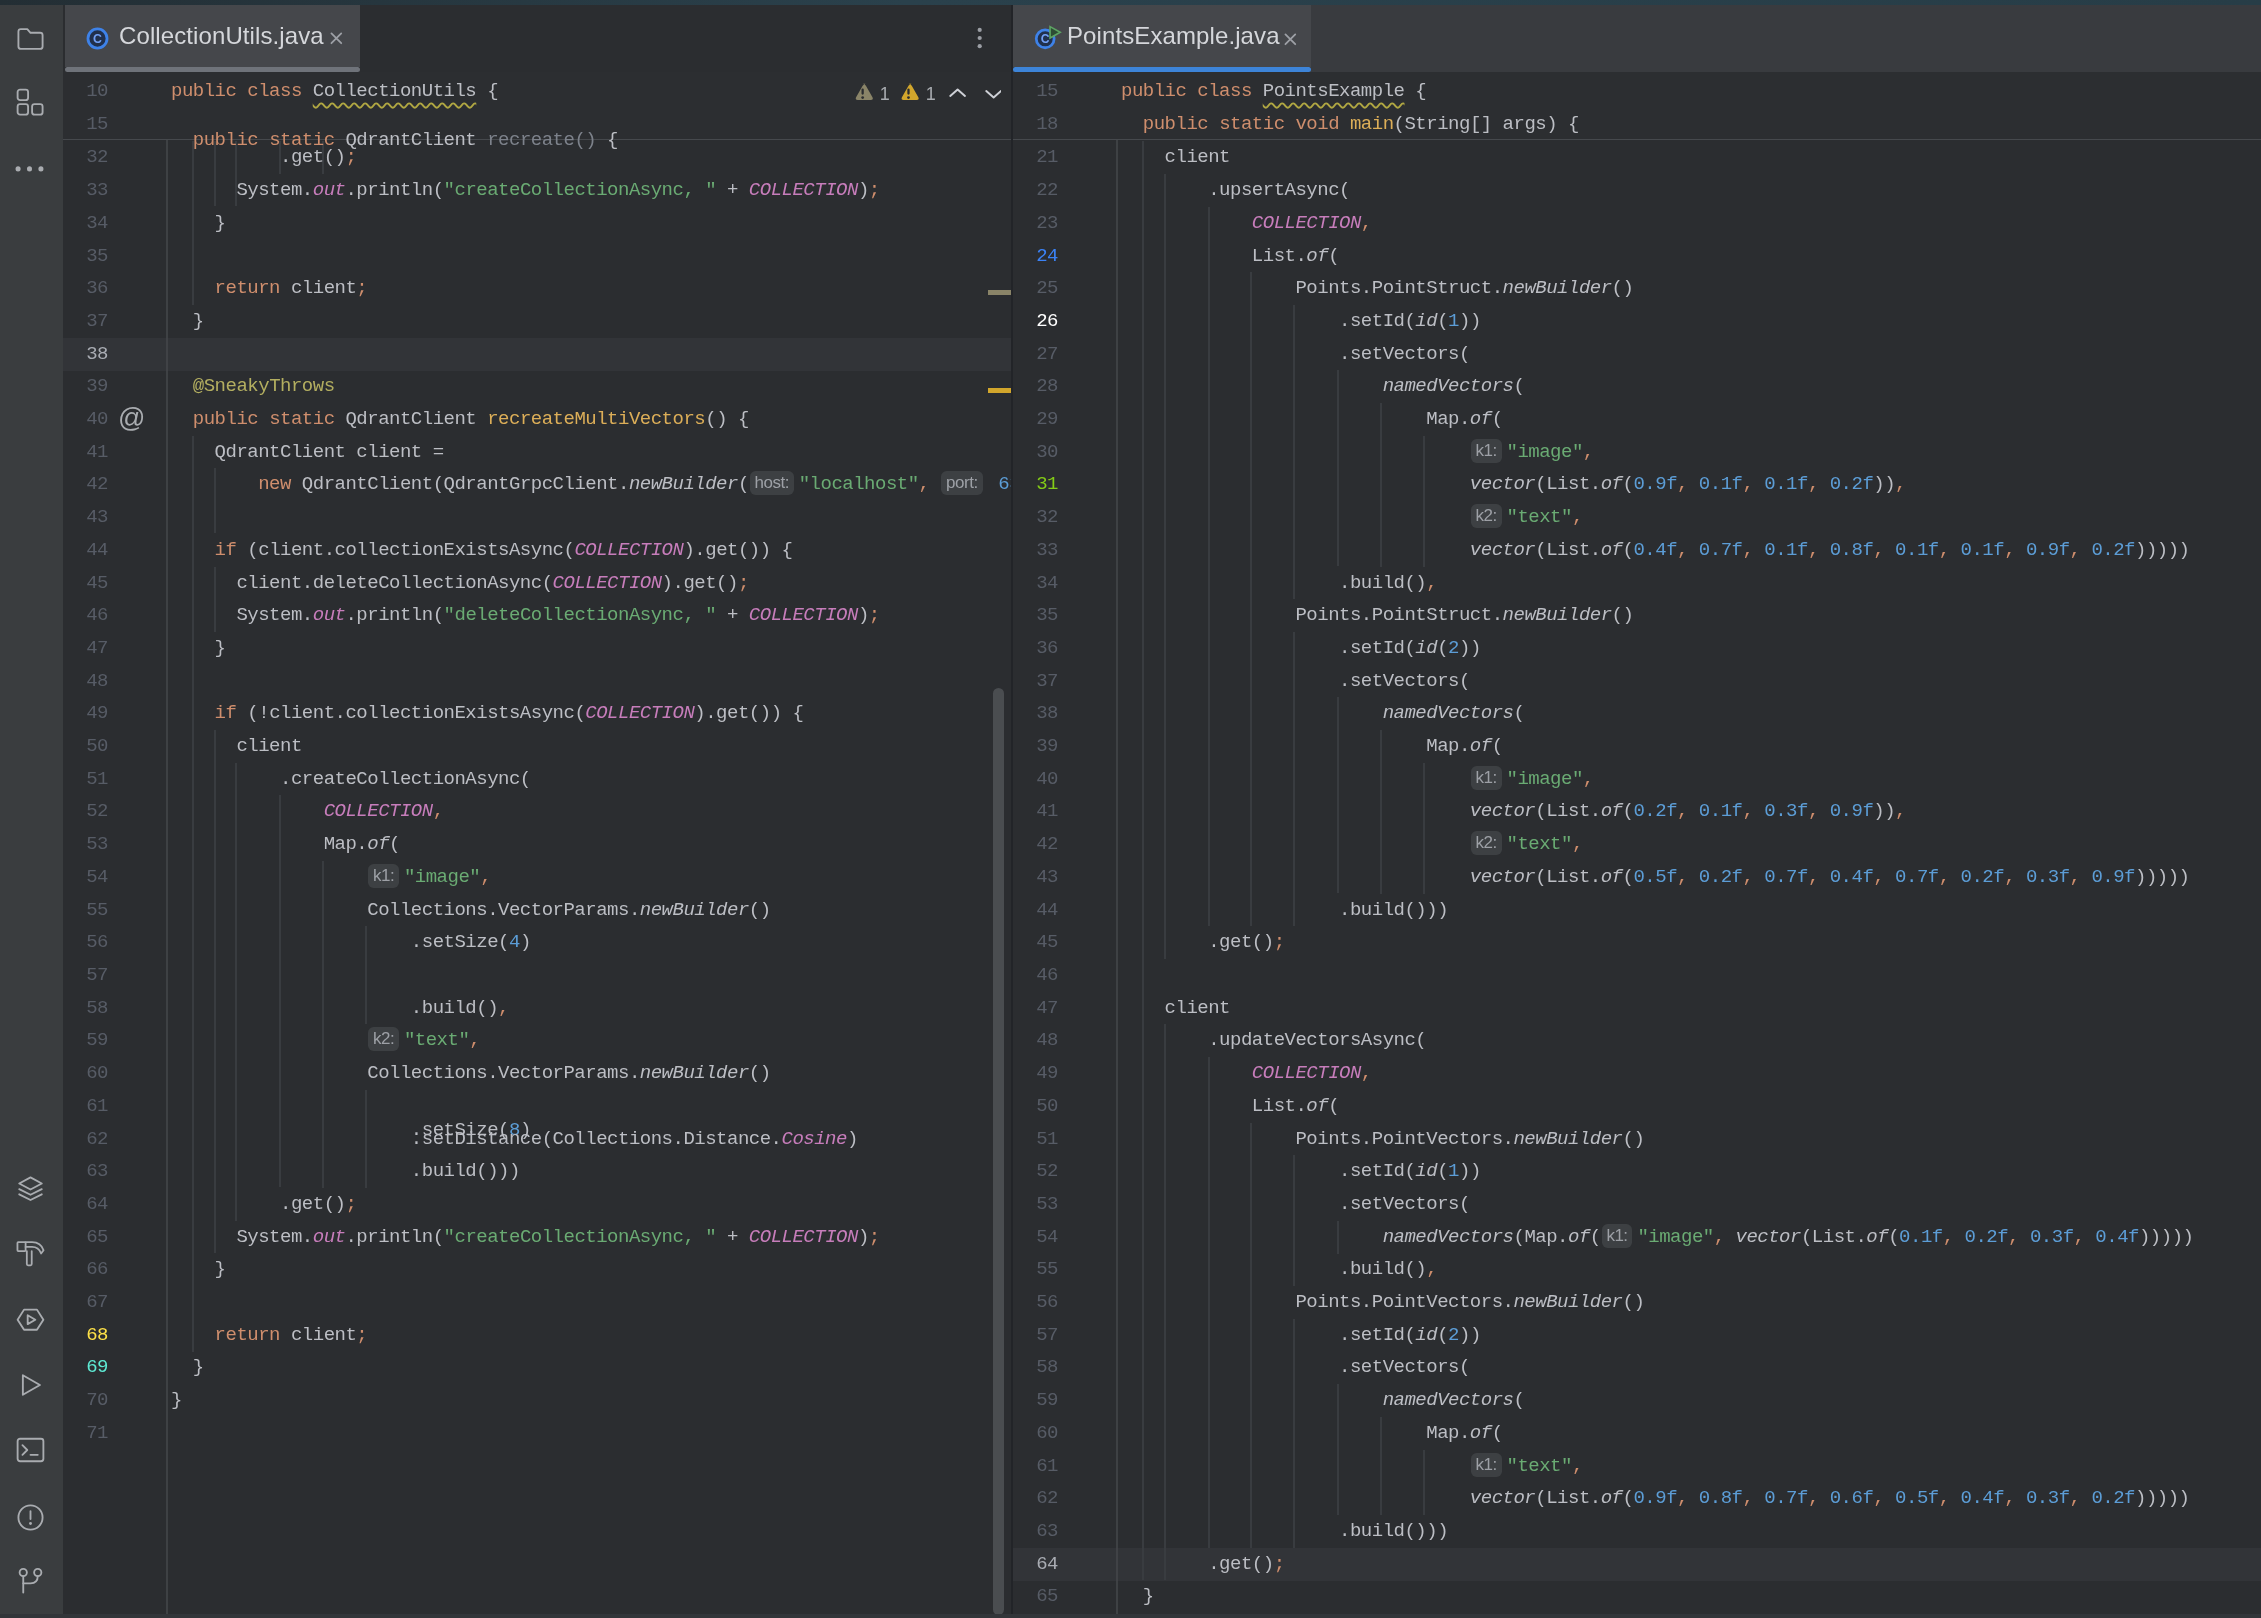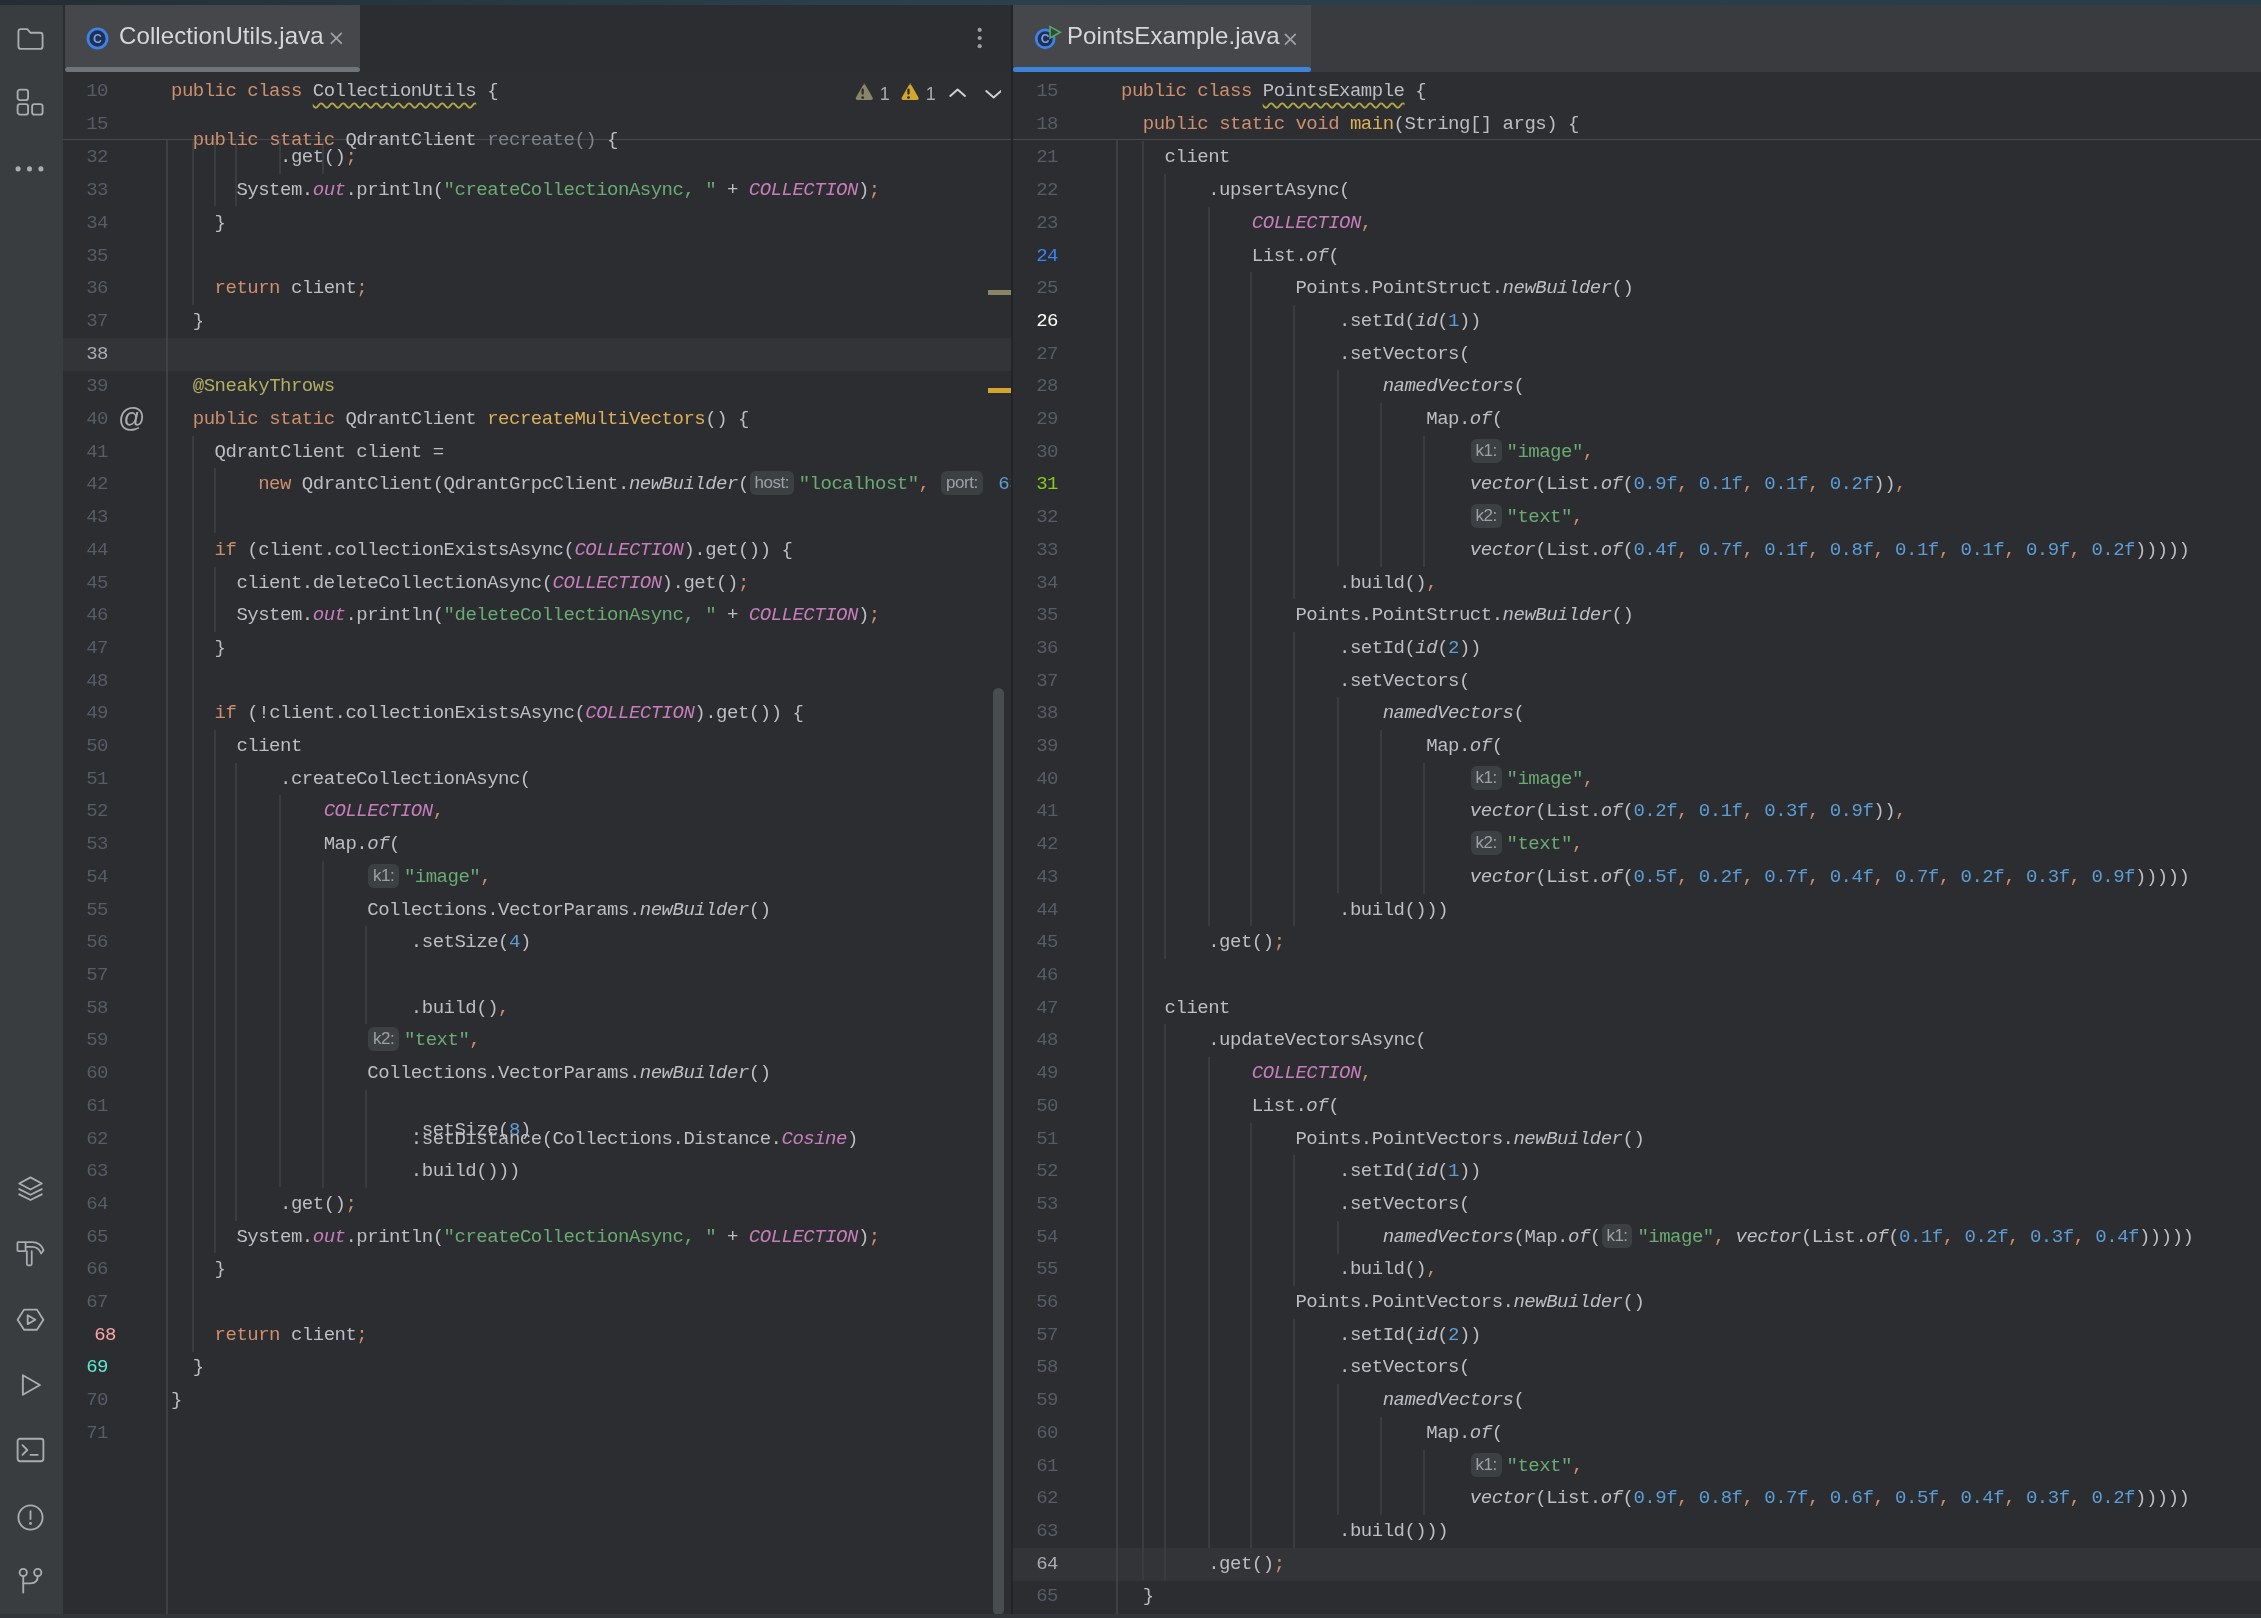--- a/index.html
+++ b/index.html
@@ -165,21 +165,21 @@
     <div class="abs mono" style="left:108px;top:1051px">                      .setDistance(Collections.Distance.<span class="c">Cosine</span>)</div>
     <div class="ln" style="left:0;top:1083px;color:#575c66">63</div>
     <div class="abs mono" style="left:108px;top:1083px">                      .build()))</div>
     <div class="ln" style="left:0;top:1116px;color:#575c66">64</div>
     <div class="abs mono" style="left:108px;top:1116px">          .get()<span class="p">;</span></div>
     <div class="ln" style="left:0;top:1149px;color:#575c66">65</div>
     <div class="abs mono" style="left:108px;top:1149px">      System.<span class="c">out</span>.println(<span class="s">"createCollectionAsync, "</span> + <span class="c">COLLECTION</span>)<span class="p">;</span></div>
     <div class="ln" style="left:0;top:1181px;color:#575c66">66</div>
     <div class="abs mono" style="left:108px;top:1181px">    }</div>
     <div class="ln" style="left:0;top:1214px;color:#575c66">67</div>
-    <div class="ln" style="left:8px;top:1247px;color:#fca5a5">68</div>
+    <div class="ln" style="left:0;top:1247px;color:#fde047">68</div>
     <div class="abs mono" style="left:108px;top:1247px">    <span class="k">return</span> client<span class="p">;</span></div>
     <div class="ln" style="left:0;top:1279px;color:#5eead4">69</div>
     <div class="abs mono" style="left:108px;top:1279px">  }</div>
     <div class="ln" style="left:0;top:1312px;color:#575c66">70</div>
     <div class="abs mono" style="left:108px;top:1312px">}</div>
     <div class="ln" style="left:0;top:1345px;color:#575c66">71</div>
     <div class="abs" style="left:0;top:0;width:948px;height:68px;background:#2c2e31;border-bottom:1.6px solid #46494d"></div>
     <div class="ln" style="left:0;top:3.3px">10</div>
     <div class="abs mono" style="left:108px;top:3.3px"><span class="k">public class </span><span class="sq">CollectionUtils</span> {</div>
     <div class="ln" style="left:0;top:36px">15</div>

